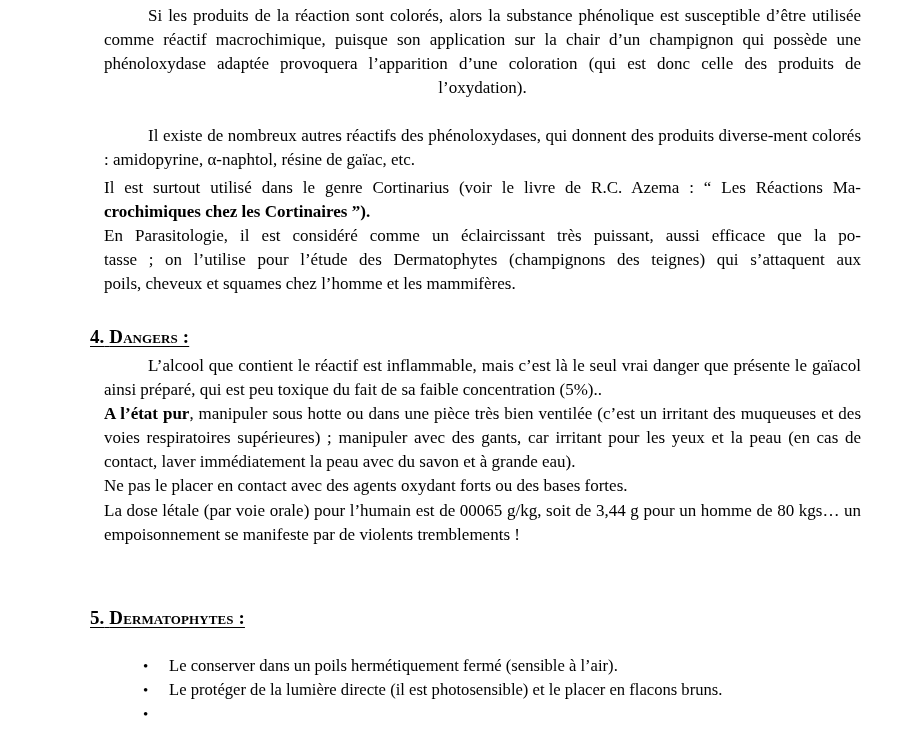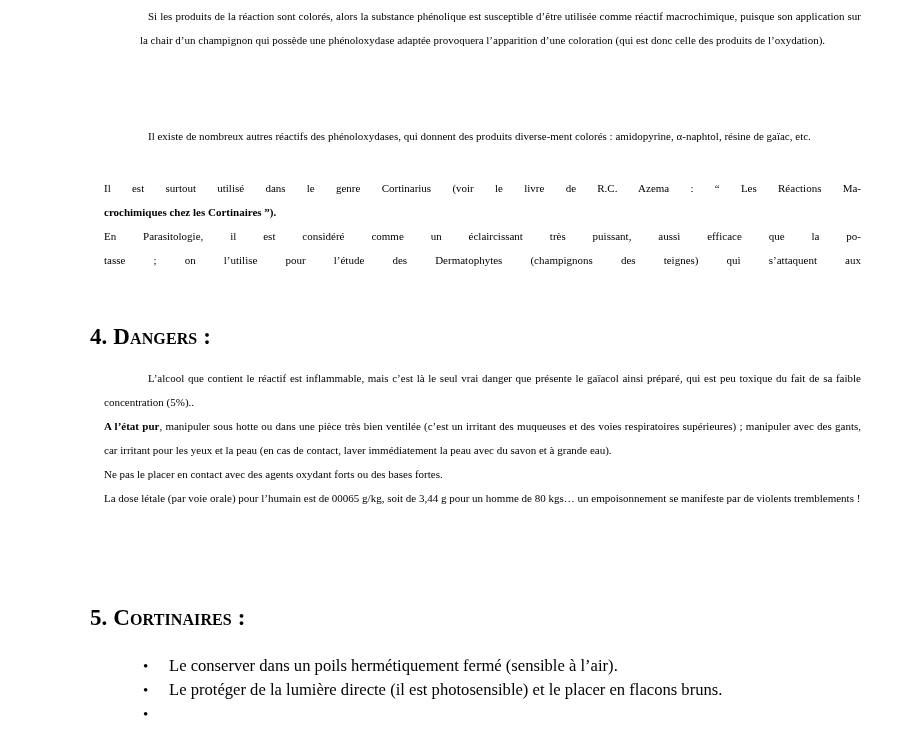--- a/index.html
+++ b/index.html
@@ -23,43 +23,44 @@
   }
 
   
   .col {
     position: absolute;
     left: 104px;
     width: 757px;
   }
 
   .para {
-    font-size: 11px;
+    font-size: 17px;
     line-height: 24.1px;
     text-align: justify;
     margin: 0;
     -webkit-hyphens: none;
     hyphens: none;
   }
   .para.center-last {
     text-align: justify;
     text-align-last: center;
   }
   .indent {
     text-indent: 44px;
   }
 
   
   .heading {
     position: absolute;
     left: 90px;
-    font-size: 23px;
+    font-size: 19px;
     line-height: 22px;
     font-weight: bold;
     font-variant: small-caps;
+    text-decoration: underline;
     text-underline-offset: 3px;
     white-space: nowrap;
     letter-spacing: 0.1px;
   }
   .heading .num {
     font-variant: normal;
   }
 
   
   .bullets {
@@ -96,35 +97,36 @@
 
   <div class="col" style="top:124px;">
     <p class="para indent">Il existe de nombreux autres réactifs des phénoloxydases, qui donnent des produits diverse-ment colorés : amidopyrine, α-naphtol, résine de gaïac, etc.</p>
   </div>
 
   <div class="col" style="top:176px;">
     <div class="para" style="text-align:justify;text-align-last:justify;">Il est surtout utilisé dans le genre Cortinarius (voir le livre de R.C. Azema : “ Les Réactions Ma-</div>
     <div class="para" style="text-align:left;font-weight:bold;">crochimiques chez les Cortinaires ”).</div>
     <div class="para" style="text-align:justify;text-align-last:justify;">En Parasitologie, il est considéré comme un éclaircissant très puissant, aussi efficace que la po-</div>
     <div class="para" style="text-align:justify;text-align-last:justify;">tasse ; on l’utilise pour l’étude des Dermatophytes (champignons des teignes) qui s’attaquent aux</div>
+    <div class="para" style="text-align:left;">poils, cheveux et squames chez l’homme et les mammifères.</div>
   </div>
 
   <div class="heading" style="top:326px;">
     <span class="num">4.</span><span>&nbsp;</span><span>Dangers :</span>
   </div>
 
-  <div class="col" style="top:366px;">
+  <div class="col" style="top:354px;">
     <p class="para indent">L’alcool que contient le réactif est inflammable, mais c’est là le seul vrai danger que présente le gaïacol ainsi préparé, qui est peu toxique du fait de sa faible concentration (5%)..</p>
     <p class="para"><b>A l’état pur</b><span>, manipuler sous hotte ou dans une pièce très bien ventilée (c’est un irritant des muqueuses et des voies respiratoires supérieures) ; manipuler avec des gants, car irritant pour les yeux et la peau (en cas de contact, laver immédiatement la peau avec du savon et à grande eau).</span></p>
     <p class="para" style="text-align:left;">Ne pas le placer en contact avec des agents oxydant forts ou des bases fortes.</p>
     <p class="para">La dose létale (par voie orale) pour l’humain est de 00065 g/kg, soit de 3,44 g pour un homme de 80 kgs… un  empoisonnement se manifeste par de violents tremblements !</p>
   </div>
 
   <div class="heading" style="top:607px;">
-    <span class="num">5.</span><span>&nbsp;</span><span>Cortinaires :</span>
+    <span class="num">5.</span><span>&nbsp;</span><span>Dermatophytes :</span>
   </div>
 
   <ul class="bullets" style="top:654px;">
     <li>
       <span class="marker">•</span>
       <span>Le conserver dans un poils hermétiquement fermé (sensible à l’air).</span>
     </li>
     <li>
       <span class="marker">•</span>
       <span>Le protéger de la lumière directe (il est photosensible) et le placer en flacons bruns.</span>

